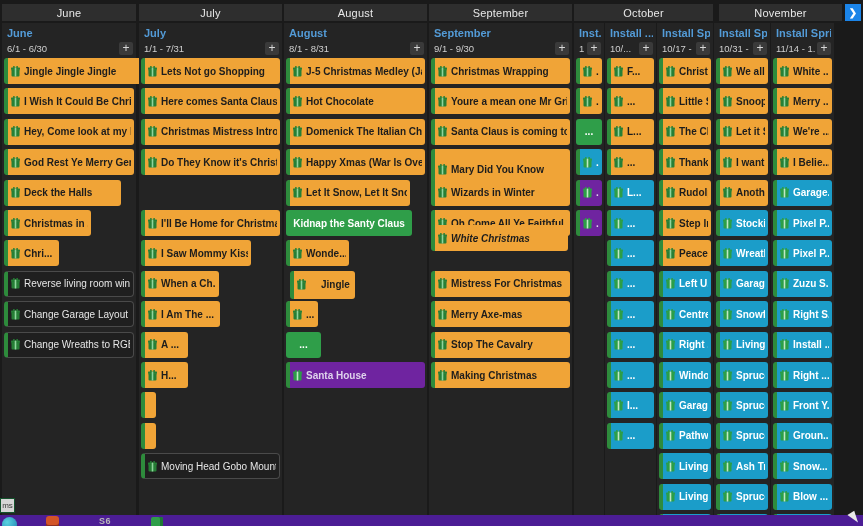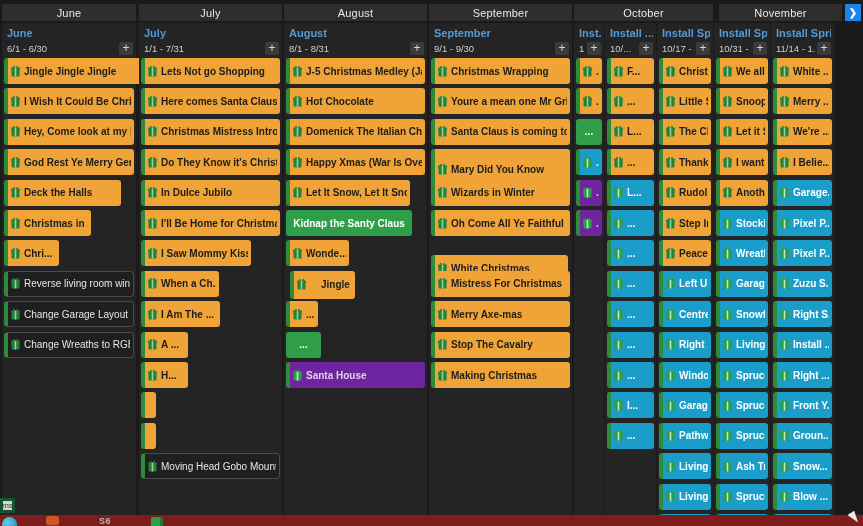--- a/index.html
+++ b/index.html
@@ -39,33 +39,33 @@
   .card.blue{background:#1b9dc9;color:#ffffff;}
   .card.purple{background:#6f24a0;color:#dfd3ec;}
   .card.green{background:#2f9e49;color:#ffffff;border-left:none;justify-content:center;}
   .card.dark{
     background:#1f1f1f;color:#e6e6e6;border:1px solid #4a4a4a;border-left:4px solid #2e8b3c;
     font-weight:normal;border-radius:4px;
   }
   .card .lbl{overflow:hidden;text-overflow:clip;}
   .card .gift{flex:0 0 auto;display:inline-flex;}
   
-  .taskbar{position:absolute;left:0;top:515px;width:863px;height:11px;background:#7f1d1d;}
+  .taskbar{position:absolute;left:0;top:515px;width:863px;height:11px;background:#4c1d95;}
   .tb-circle{position:absolute;left:2px;top:2px;width:15px;height:15px;border-radius:50%;
     background:radial-gradient(circle at 35% 35%, #5ad2e0, #1d7fb0);}
   .tb-orange{position:absolute;left:46px;top:1px;width:13px;height:13px;border-radius:3px;
     background:#d35427;box-shadow:inset 0 -4px 0 #8c2f22;}
   .tb-s6{position:absolute;left:99px;top:1px;color:#b9b9b9;font-size:9px;font-weight:bold;letter-spacing:.5px;}
   .tb-green{position:absolute;left:151px;top:2px;width:12px;height:11px;border-radius:2px;
     background:#2f9e49;box-shadow:inset -3px 0 0 #1d7a33;}
   
   .tooltip{
     position:absolute;left:0px;top:498px;width:15px;height:15px;background:#d6d6d6;color:#3a3a3a;
     font-size:8px;display:flex;align-items:center;justify-content:center;border-radius:0;
-    border:3px solid #14532d;box-sizing:border-box;
+    border:1px solid #14532d;box-sizing:border-box;
   }
   
   .cursor{
     position:absolute;left:850px;top:512px;width:0;height:0;
     border-left:5px solid transparent;border-right:3px solid transparent;border-top:12px solid #e8e8e8;
     transform:rotate(-32deg);
   }
 </style>
 </head>
 <body>
@@ -258,32 +258,20 @@
           <svg width="9" height="11" viewBox="0 0 9 11">
             <rect x="0.5" y="3.2" width="8" height="7.3" rx="1" fill="#267f36"></rect>
             <rect x="0" y="1.6" width="9" height="2.2" rx="0.6" fill="#267f36"></rect>
             <rect x="3.7" y="1.6" width="1.6" height="8.9" fill="#8fd49c"></rect>
             <circle cx="2.9" cy="1" r="1" fill="#267f36"></circle>
             <circle cx="6.1" cy="1" r="1" fill="#267f36"></circle>
           </svg>
         </span>
         <span class="lbl">Do They Know it's Christmas?</span>
       </div>
-      <div class="card orange" style="top: 156.6px; left: 2px; height: 26px; width: 139px;">
-        <span class="gift">
-          <svg width="9" height="11" viewBox="0 0 9 11">
-            <rect x="0.5" y="3.2" width="8" height="7.3" rx="1" fill="#267f36"></rect>
-            <rect x="0" y="1.6" width="9" height="2.2" rx="0.6" fill="#267f36"></rect>
-            <rect x="3.7" y="1.6" width="1.6" height="8.9" fill="#8fd49c"></rect>
-            <circle cx="2.9" cy="1" r="1" fill="#267f36"></circle>
-            <circle cx="6.1" cy="1" r="1" fill="#267f36"></circle>
-          </svg>
-        </span>
-        <span class="lbl">In Dulce Jubilo</span>
-      </div>
       <div class="card orange" style="top: 187px; left: 2px; height: 26px; width: 139px;">
         <span class="gift">
           <svg width="9" height="11" viewBox="0 0 9 11">
             <rect x="0.5" y="3.2" width="8" height="7.3" rx="1" fill="#267f36"></rect>
             <rect x="0" y="1.6" width="9" height="2.2" rx="0.6" fill="#267f36"></rect>
             <rect x="3.7" y="1.6" width="1.6" height="8.9" fill="#8fd49c"></rect>
             <circle cx="2.9" cy="1" r="1" fill="#267f36"></circle>
             <circle cx="6.1" cy="1" r="1" fill="#267f36"></circle>
           </svg>
         </span>
@@ -564,21 +552,21 @@
           <svg width="9" height="11" viewBox="0 0 9 11">
             <rect x="0.5" y="3.2" width="8" height="7.3" rx="1" fill="#267f36"></rect>
             <rect x="0" y="1.6" width="9" height="2.2" rx="0.6" fill="#267f36"></rect>
             <rect x="3.7" y="1.6" width="1.6" height="8.9" fill="#8fd49c"></rect>
             <circle cx="2.9" cy="1" r="1" fill="#267f36"></circle>
             <circle cx="6.1" cy="1" r="1" fill="#267f36"></circle>
           </svg>
         </span>
         <span class="lbl">Wizards in Winter</span>
       </div>
-      <div class="card orange" style="top: 232px; left: 2px; height: 26px; width: 137px;">
+      <div class="card orange" style="top: 202px; left: 2px; height: 26px; width: 137px; font-style: italic;">
         <span class="gift">
           <svg width="9" height="11" viewBox="0 0 9 11">
             <rect x="0.5" y="3.2" width="8" height="7.3" rx="1" fill="#267f36"></rect>
             <rect x="0" y="1.6" width="9" height="2.2" rx="0.6" fill="#267f36"></rect>
             <rect x="3.7" y="1.6" width="1.6" height="8.9" fill="#8fd49c"></rect>
             <circle cx="2.9" cy="1" r="1" fill="#267f36"></circle>
             <circle cx="6.1" cy="1" r="1" fill="#267f36"></circle>
           </svg>
         </span>
         <span class="lbl">White Christmas</span>

